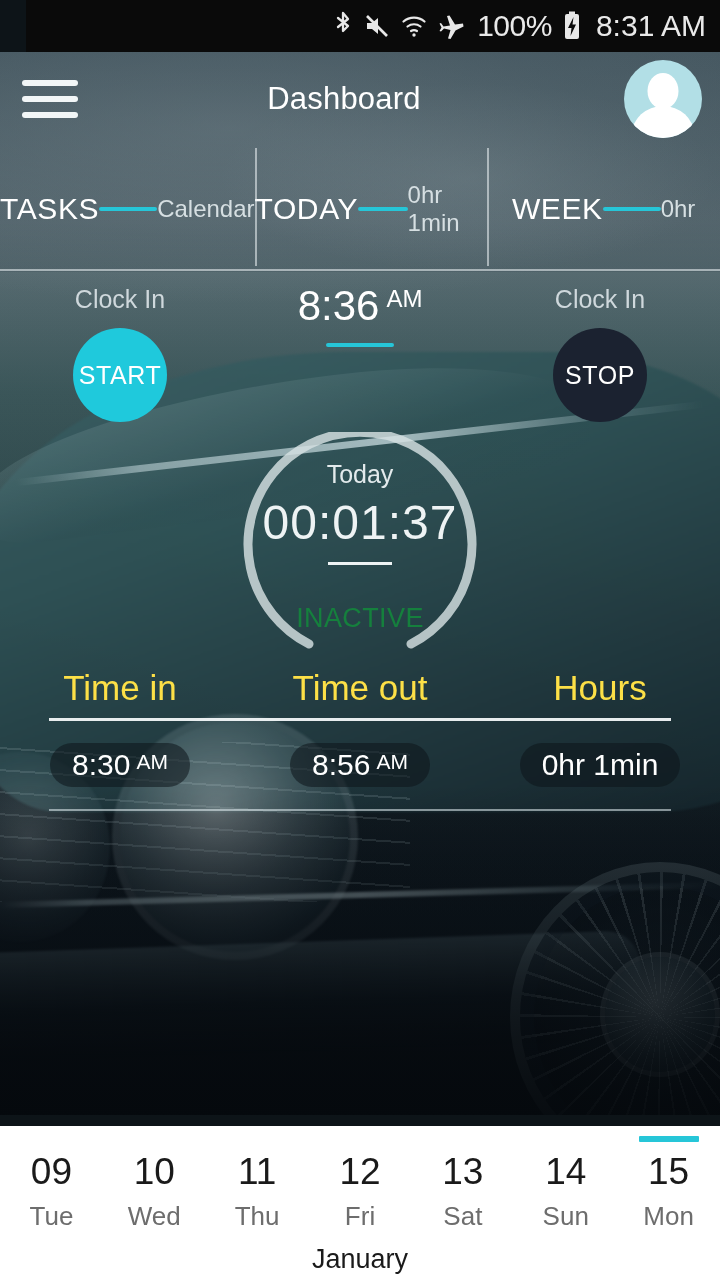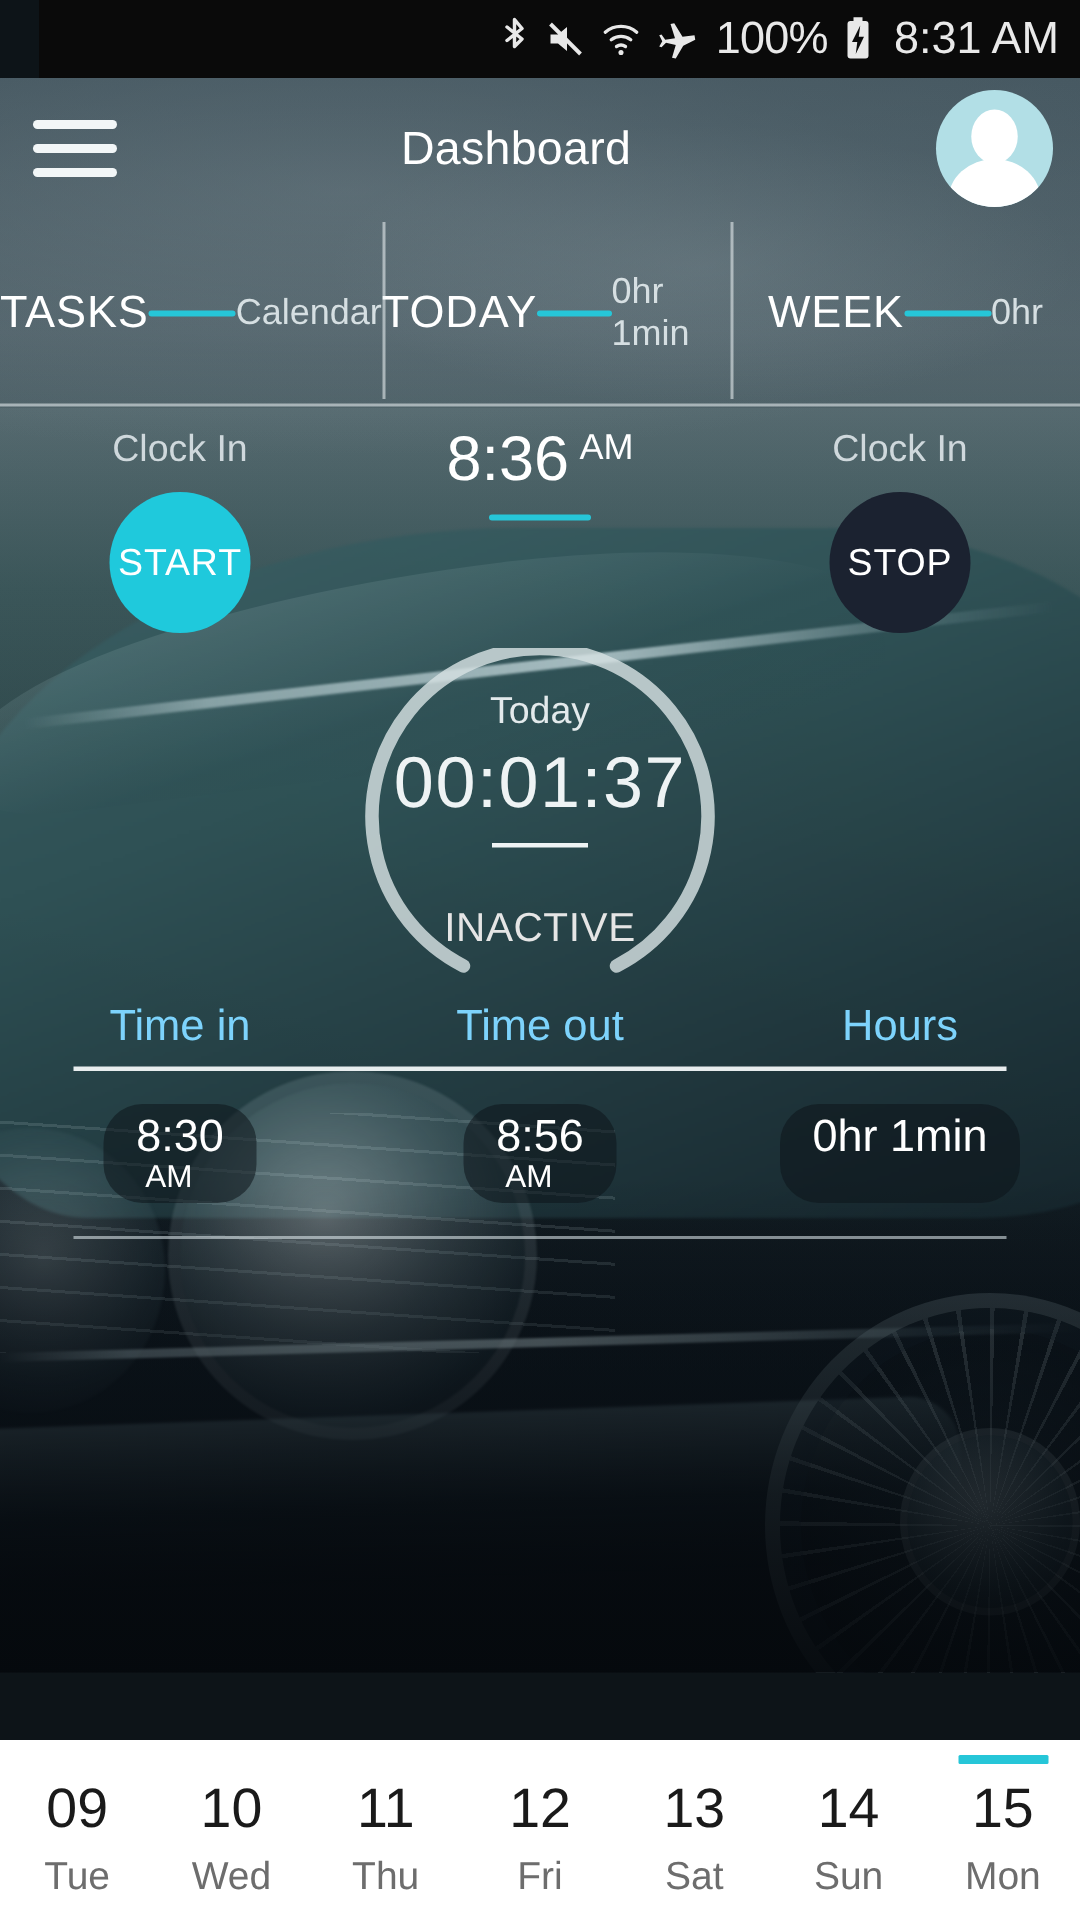--- a/index.html
+++ b/index.html
@@ -250,49 +250,49 @@
     position:absolute; left:231px; top:432px; width:258px; height:230px; z-index:12;
   }
   .ringwrap svg { position:absolute; left:0; top:0; }
   .ringinner {
     position:absolute; left:0; top:0; width:258px; height:230px;
     display:flex; flex-direction:column; align-items:center; justify-content:center;
   }
   .ringinner .rtop { color:#e3eaec; font-size:25px; margin-bottom:8px; }
   .ringinner .rval { color:#eef3f4; font-size:48px; letter-spacing:1px; line-height:1.1; }
   .ringinner .rsep { width:64px; height:3px; background:#eef3f4; margin:12px 0 10px; }
-  .ringinner .rstat { color:#e5e5e5; font-size:27px; letter-spacing:0.4px;margin-top:28px; }
+  .ringinner .rstat { color:#15803d; font-size:27px; letter-spacing:0.4px;margin-top:28px; }
 
   
   .ttable { position:absolute; left:0; top:668px; width:720px; z-index:12; }
   .thead { display:flex; }
   .thead div {
-    flex:1; text-align:center; color:#7dd3fc; font-size:29px;
+    flex:1; text-align:center; color:#fde047; font-size:35px;
   }
   .tline {
     margin:10px auto 0; width:622px; height:3px; background:rgba(248,252,253,0.92);
   }
   .trow { display:flex; margin-top:22px; }
   .trow .cell { flex:1; display:flex; justify-content:center; }
   .trow .pill {
     background:rgba(12,20,26,0.55);
     border-radius:26px;
     padding:7px 22px;
     display:flex; align-items:flex-start;
-    color:#ffffff; line-height:1;flex-direction:column;
+    color:#ffffff; line-height:1;
   }
   .trow .pill .big { font-size:30px; }
   .trow .pill .mer { font-size:21px; margin-left:6px; margin-top:1px; }
   .tline2 {
     margin:22px auto 0; width:622px; height:2px; background:rgba(230,240,244,0.55);
   }
 
   
   .datebar {
-    position:absolute; left:0; bottom:0; width:720px; height:120px;
+    position:absolute; left:0; bottom:0; width:720px; height:154px;
     background:#ffffff; z-index:20;
     display:flex; flex-direction:column;
   }
   .dates { display:flex; padding-top:12px; }
   .dates .d {
     flex:1; display:flex; flex-direction:column; align-items:center;
     position:relative; cursor:pointer; padding-top:14px;
   }
   .dates .d .sel {
     position:absolute; top:-2px; left:50%; transform:translateX(-50%);

